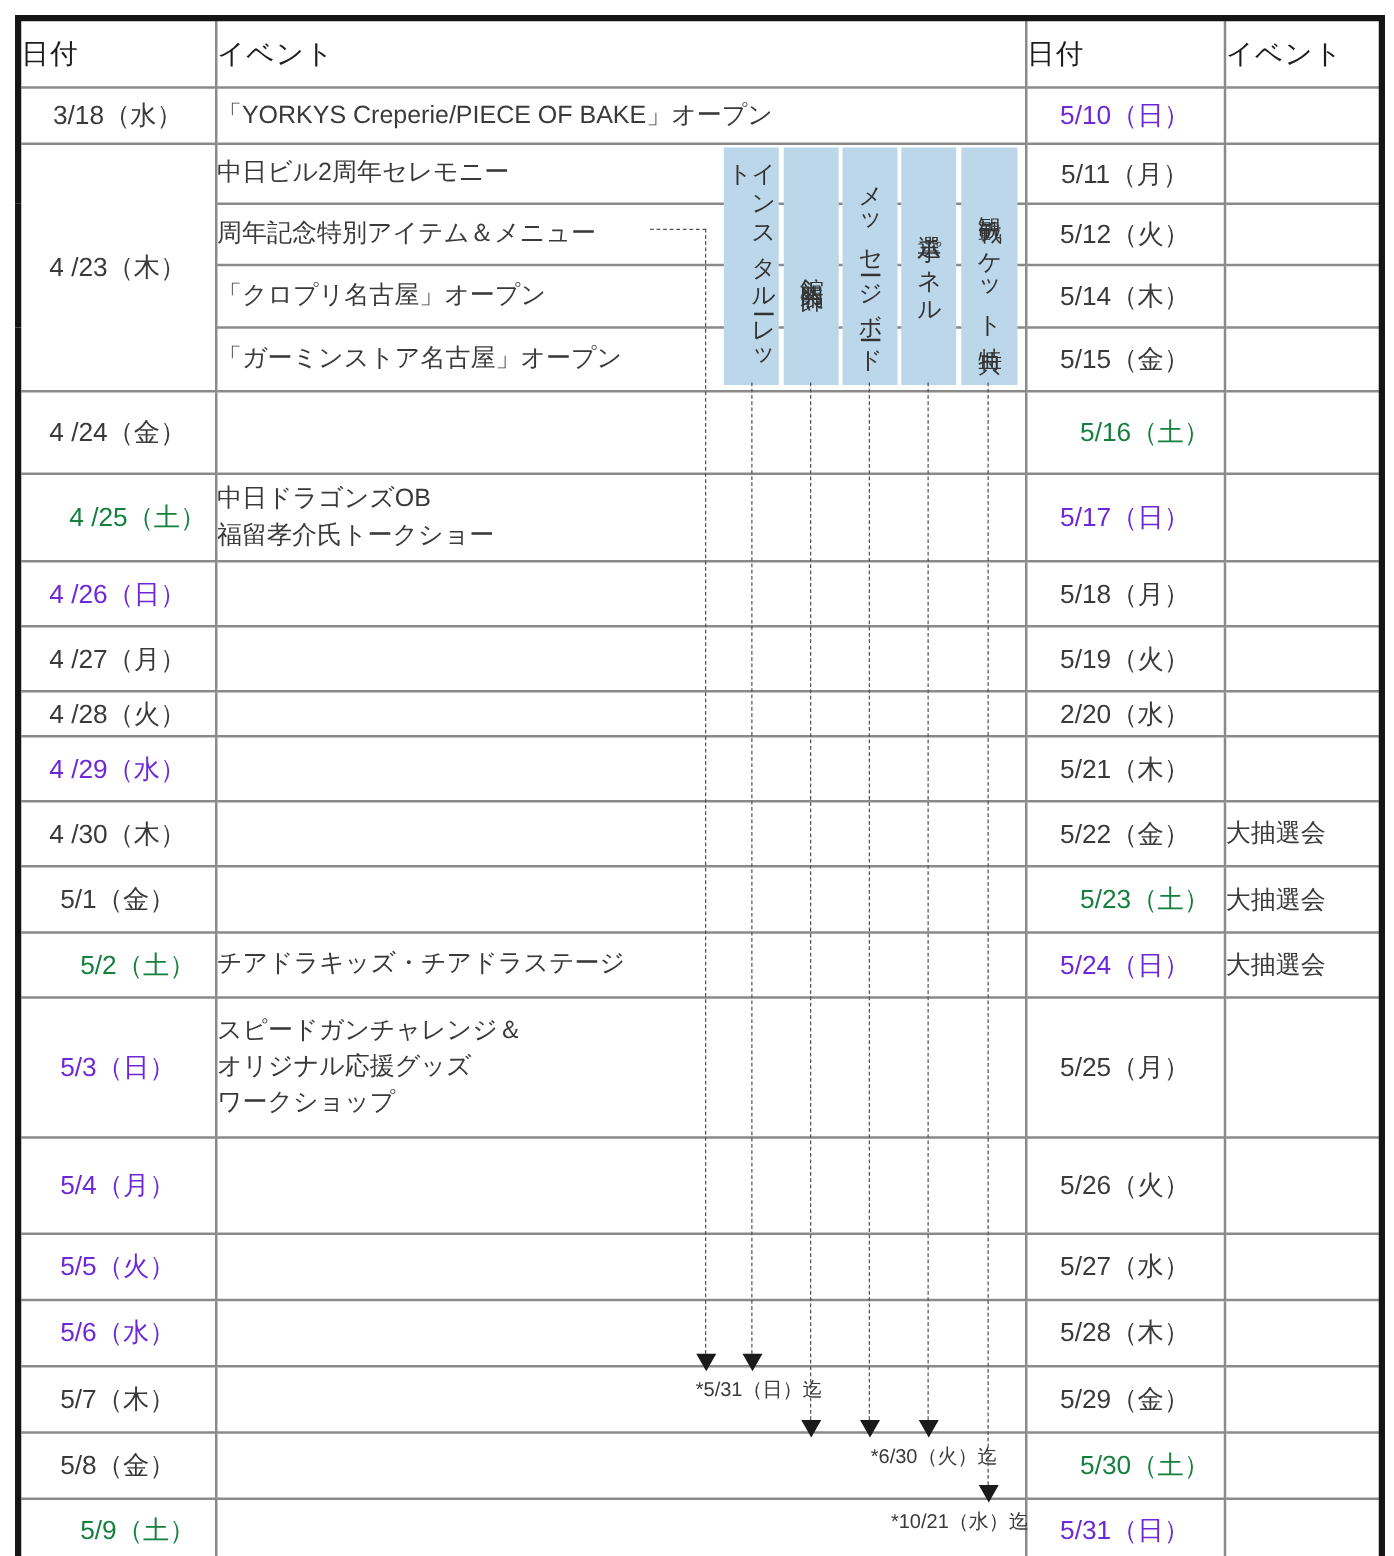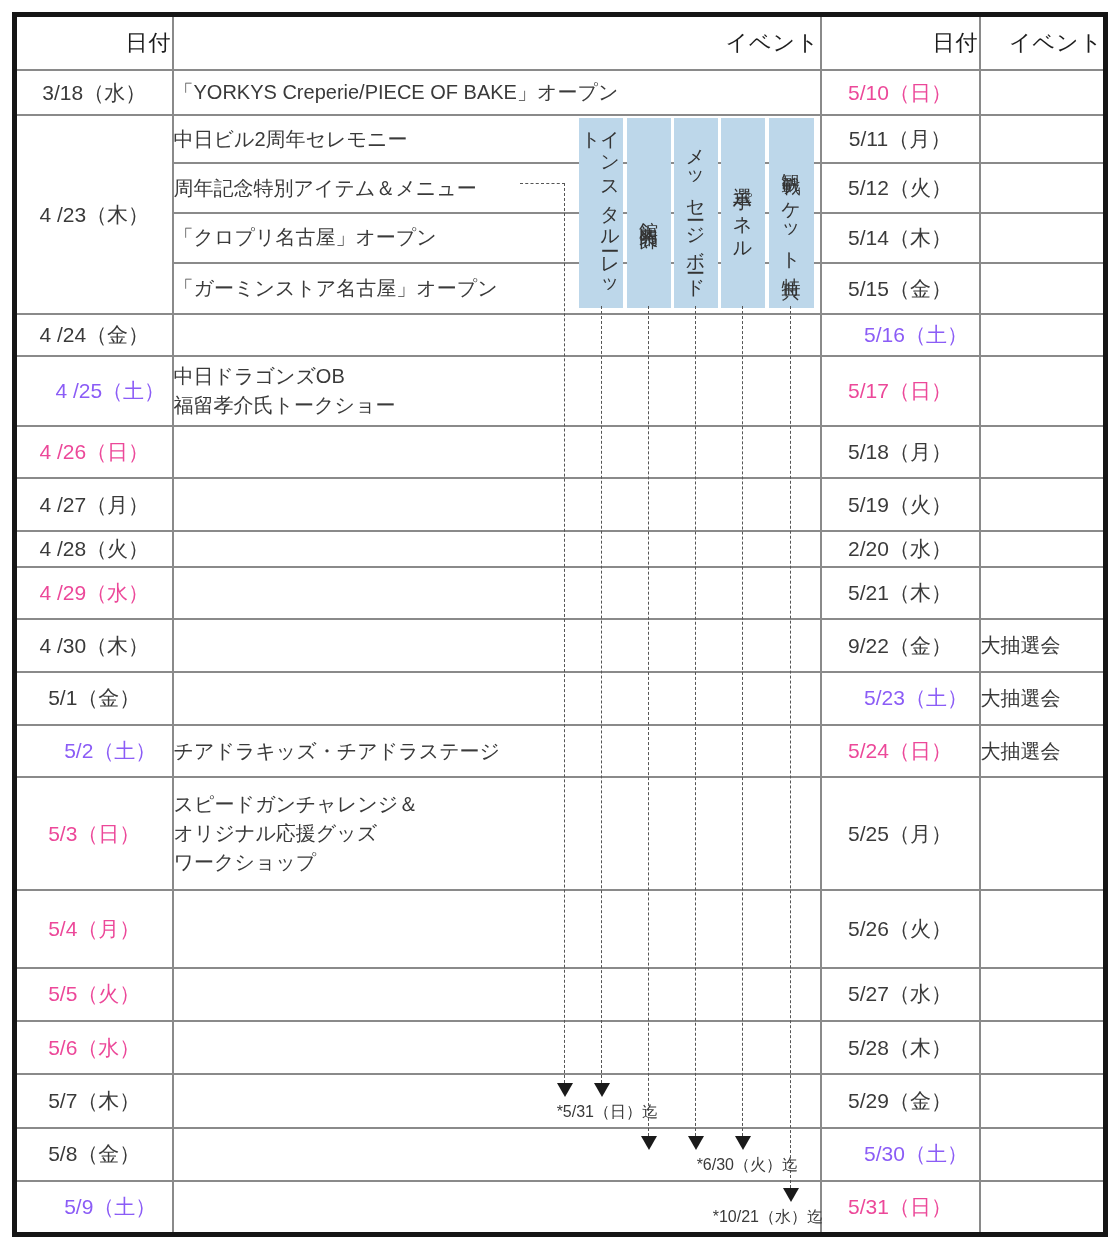--- a/index.html
+++ b/index.html
@@ -21,28 +21,28 @@
   table.sched td, table.sched th{
     border:2px solid #8a8a8a;
     padding:0;
     vertical-align:middle;
     font-weight:normal;
     overflow:hidden;
   }
   
   td.rdate, th.rdate-h{border-left:5px solid #151515;}
   th.head{
-    font-weight:bold;font-size:22px;text-align:right;color:#1c1c1c;
+    font-weight:bold;font-size:22px;text-align:left;color:#1c1c1c;
     letter-spacing:1px;
   }
   td.date{
     font-size:21px;text-align:center;color:#3a3a3a;white-space:nowrap;
   }
-  td.date.sat{color:#8b5cf6;padding-left:32px;}
-  td.date.sun{color:#ec4899;}
+  td.date.sat{color:#15803d;padding-left:32px;}
+  td.date.sun{color:#6d28d9;}
   td.event{
     font-size:20px;text-align:left;color:#3a3a3a;
     padding-left:24px;
     white-space:pre-line;
     line-height:1.45;
   }
   td.revent{
     font-size:20px;text-align:left;color:#3a3a3a;
     padding-left:13px;white-space:nowrap;
   }
@@ -114,21 +114,21 @@
     <tr style="height:50px">
       <td class="event">「クロプリ名古屋」オープン</td>
       <td class="date rdate">5/14（木）</td>
       <td class="revent"></td>
     </tr>
     <tr style="height:51px">
       <td class="event">「ガーミンストア名古屋」オープン</td>
       <td class="date rdate">5/15（金）</td>
       <td class="revent"></td>
     </tr>
-    <tr style="height:41px">
+    <tr style="height:66px">
       <td class="date">4 /24（金）</td>
       <td class="event"></td>
       <td class="date sat rdate">5/16（土）</td>
       <td class="revent"></td>
     </tr>
     <tr style="height:70px">
       <td class="date sat">4 /25（土）</td>
       <td class="event">中日ドラゴンズOB
 福留孝介氏トークショー</td>
       <td class="date sun rdate">5/17（日）</td>
@@ -154,21 +154,21 @@
     </tr>
     <tr style="height:52px">
       <td class="date sun">4 /29（水）</td>
       <td class="event"></td>
       <td class="date rdate">5/21（木）</td>
       <td class="revent"></td>
     </tr>
     <tr style="height:52px">
       <td class="date">4 /30（木）</td>
       <td class="event"></td>
-      <td class="date rdate">9/22（金）</td>
+      <td class="date rdate">5/22（金）</td>
       <td class="revent">大抽選会</td>
     </tr>
     <tr style="height:53px">
       <td class="date">5/1（金）</td>
       <td class="event"></td>
       <td class="date sat rdate">5/23（土）</td>
       <td class="revent">大抽選会</td>
     </tr>
     <tr style="height:52px">
       <td class="date sat">5/2（土）</td>

